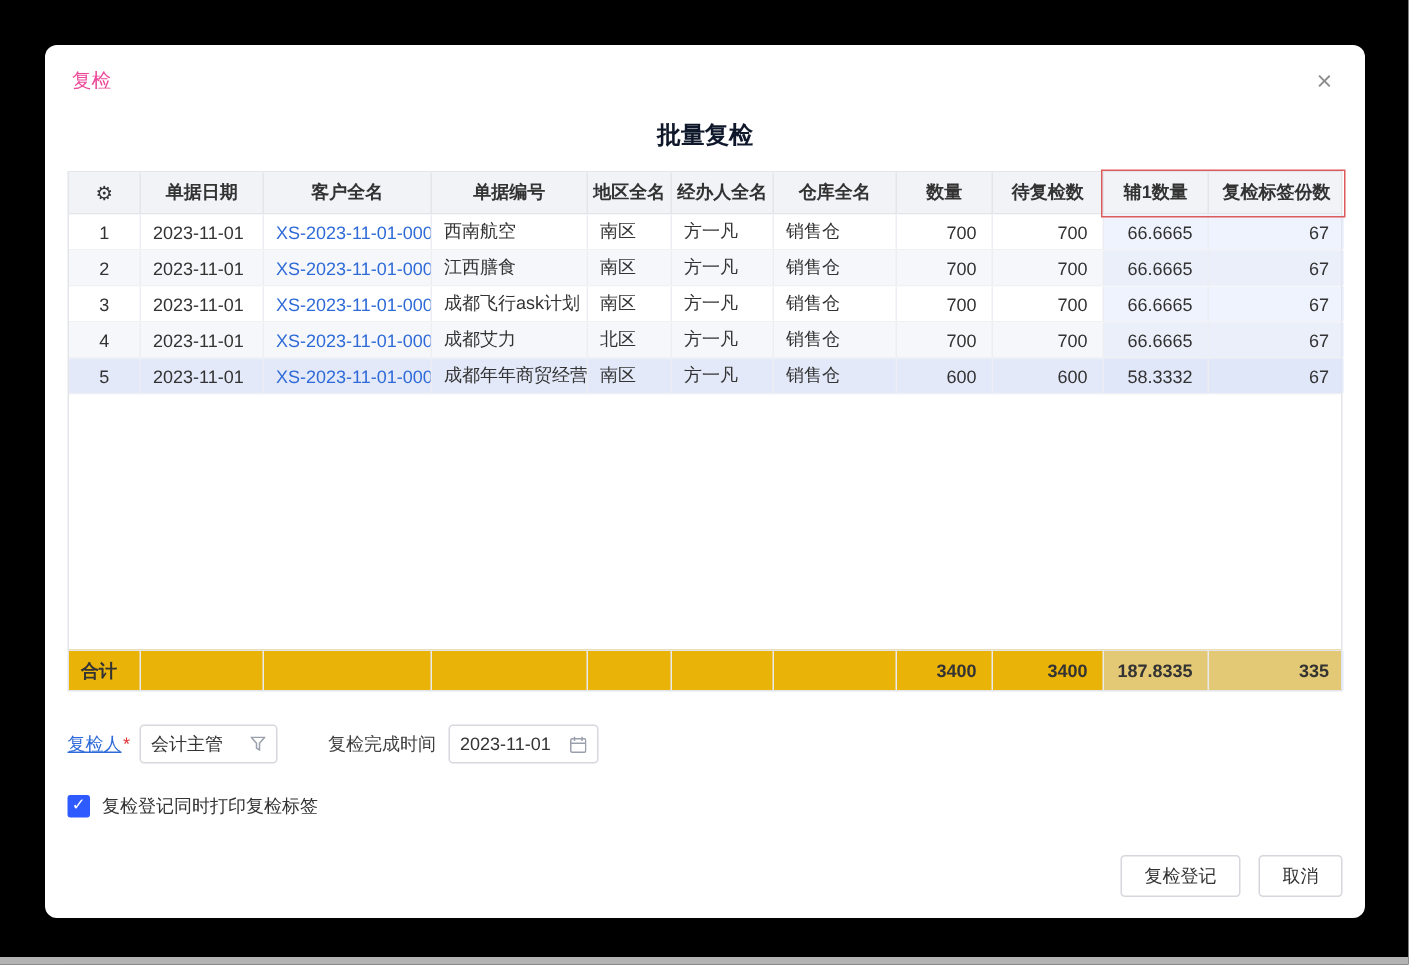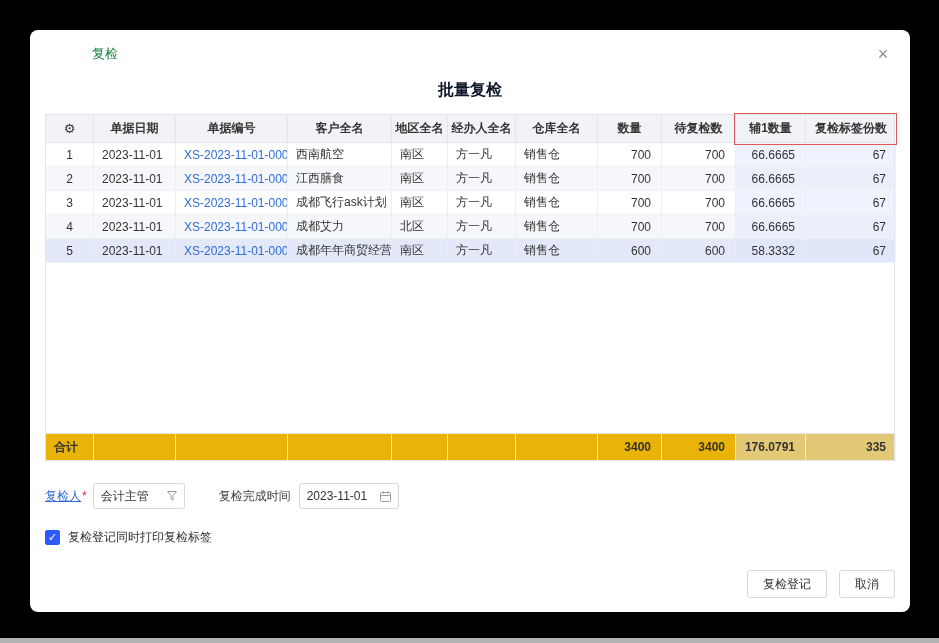--- a/index.html
+++ b/index.html
@@ -19,21 +19,21 @@
     position: absolute; left: 30px; top: 30px;
     width: 880px; height: 582px;
     background: #fff; border-radius: 8px;
     box-shadow: 0 8px 30px rgba(0,0,0,.45);
     overflow: hidden;
   }
   .modal-header {
     display: flex; justify-content: space-between; align-items: center;
     padding: 14px 18px 0 18px; height: 34px;
   }
-  .modal-title { font-size: 13px; color: #15803d; margin-left: 44px; }
+  .modal-title { font-size: 13px; color: #ec4899; }
   .close-x {
     font-size: 18px; color: #8c8c8c; cursor: pointer; line-height: 16px;
     width: 18px; text-align: center;
   }
   .modal-heading {
     margin-top: 16px; text-align: center;
     font-size: 16px; font-weight: bold; color: #0f172a; height: 20px;
   }
   
   .grid-wrap {
@@ -123,22 +123,22 @@
   </div>
 
   <div class="modal-heading">批量复检</div>
 
   <div class="grid-wrap">
     <div class="red-box"></div>
 
     <div class="trow thead">
       <div class="cell gear">⚙</div>
       <div class="cell">单据日期</div>
+      <div class="cell">客户全名</div>
       <div class="cell">单据编号</div>
-      <div class="cell">客户全名</div>
       <div class="cell">地区全名</div>
       <div class="cell">经办人全名</div>
       <div class="cell">仓库全名</div>
       <div class="cell">数量</div>
       <div class="cell">待复检数</div>
       <div class="cell">辅1数量</div>
       <div class="cell">复检标签份数</div>
     </div>
 
     <div class="tbody">
@@ -218,21 +218,21 @@
     <div class="trow tfoot">
       <div class="cell">合计</div>
       <div class="cell"></div>
       <div class="cell"></div>
       <div class="cell"></div>
       <div class="cell"></div>
       <div class="cell"></div>
       <div class="cell"></div>
       <div class="cell c-num">3400</div>
       <div class="cell c-num">3400</div>
-      <div class="cell c-num edit">176.0791</div>
+      <div class="cell c-num edit">187.8335</div>
       <div class="cell c-num edit">335</div>
     </div>
   </div>
 
   <div class="form-row">
     <span class="lbl-link">复检人</span>
     <span class="req">*</span>
     <div class="select-box">
       <span>会计主管</span>
       <svg class="icon-svg" width="10" height="10" viewBox="0 0 10 10">

